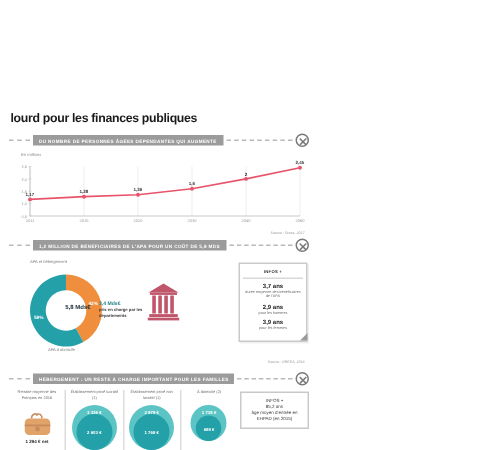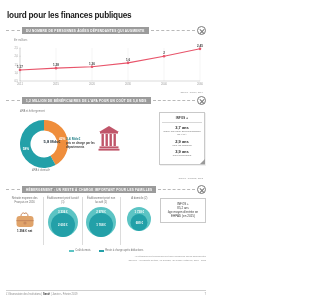--- a/index.html
+++ b/index.html
@@ -13,23 +13,24 @@
     position:relative;
   }
   .page { width:212px; height:300px; position:relative; padding:0 6px; }
 
   
   .headline {
     font-size:8.2px;
     font-weight:bold;
     color:#1a1a1a;
     letter-spacing:-0.2px;
-    padding-top:12px;
+    padding-top:28px;
     padding-left:1px;
     line-height:1;
+    margin-top:47px;
   }
 
   
   .band {
     display:flex;
     align-items:center;
     margin-top:6px;
     gap:2px;
   }
   .band .rule {

